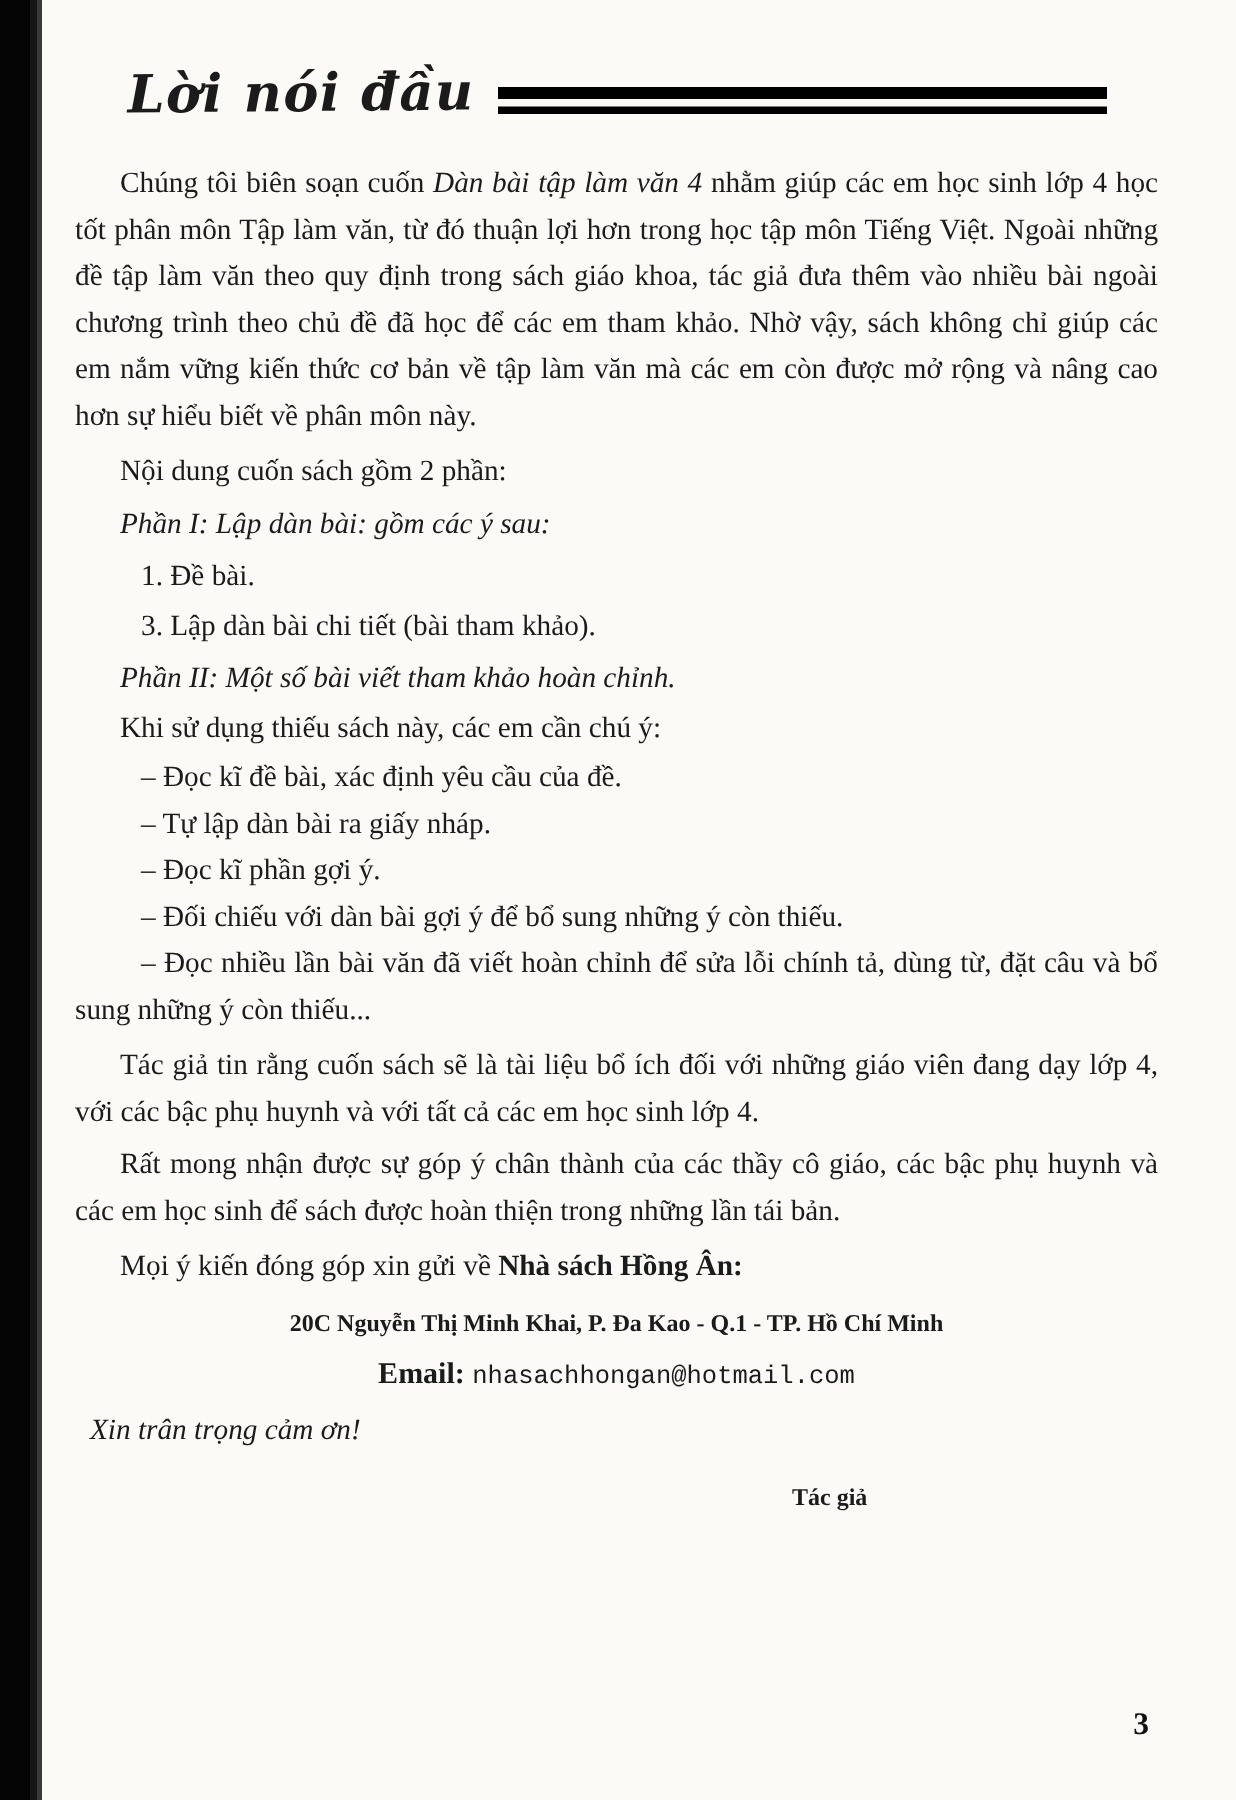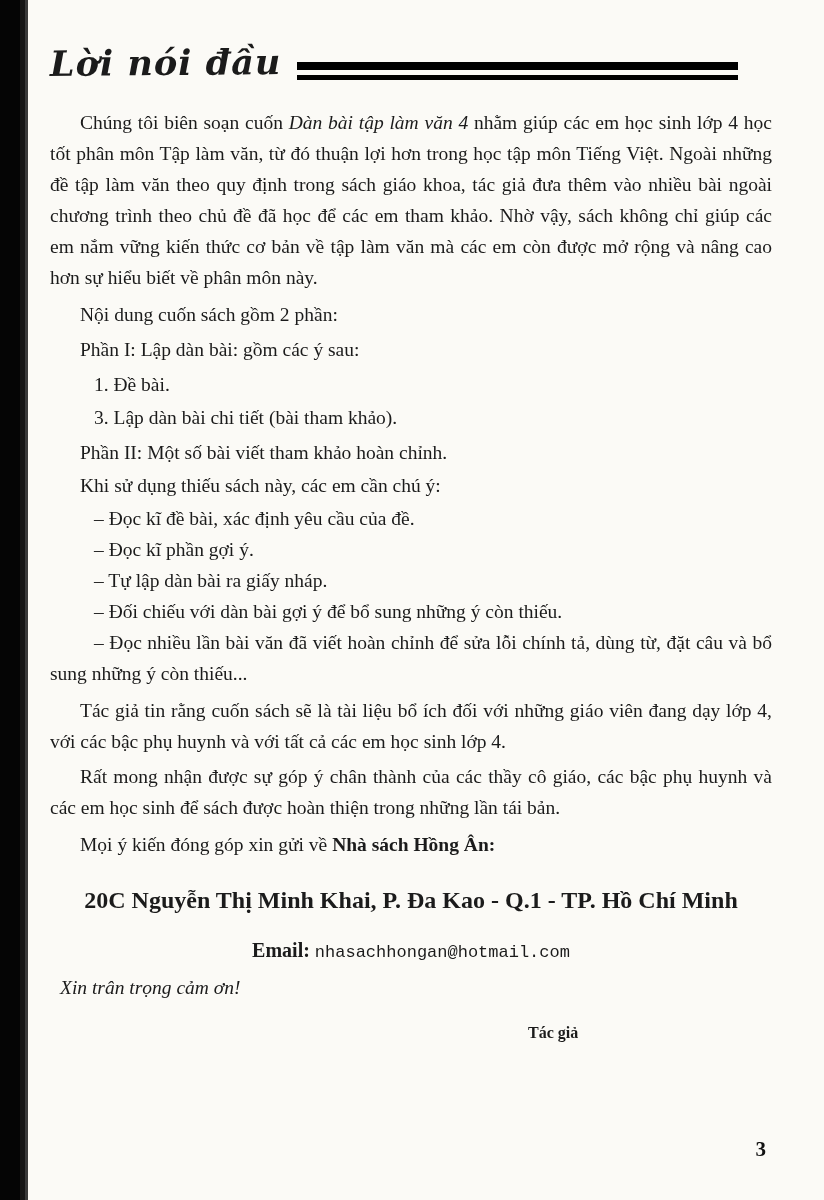--- a/index.html
+++ b/index.html
@@ -15,51 +15,51 @@
   .spine {
     position:absolute; left:0; top:0;
     width:28px; height:1200px;
     background:linear-gradient(90deg,#050505 0 20px,#161616 20px 25px,#3a3a3a 25px 28px);
   }
   .content {
     position:absolute;
     left:50px; top:42px;
     width:722px;
   }
-  .header { display:flex; align-items:center; margin-bottom:24px; }
+  .header { display:flex; align-items:flex-start; margin-bottom:24px;margin-left:35px; }
   .title {
     font-family:"DejaVu Serif",serif;
     font-style:italic; font-weight:bold;
     font-size:35px; letter-spacing:1px;
     white-space:nowrap;
     transform:rotate(-0.5deg);
   }
   .rules { flex:1; margin-left:16px; margin-right:34px; padding-top:16px; }
   .rule-thick { height:8px; background:#000; margin-bottom:5px; }
   .rule-thin  { height:5px; background:#000; }
 
   .para {
     margin:0;
     font-size:19.5px;
     line-height:31px;
     text-align:justify;
   }
   .indent { text-indent:30px; }
   .list   { text-indent:44px; }
-  .it     { }
+  .it     { font-style:italic; }
   .mt2 { margin-top:2px; }
   .mt4 { margin-top:4px; }
   .mt6 { margin-top:6px; }
 
   .address {
     text-align:center; text-indent:0;
-    font-weight:bold; font-size:24px;
-    margin-top:25px;
+    font-weight:bold; font-size:16px;
+    margin-top:7px;
   }
-  .email-line { text-align:center; text-indent:0; margin-top:19px; }
+  .email-line { text-align:center; text-indent:0; margin-top:3px; }
   .email-label { font-weight:bold; font-size:20px; }
   .email-addr  { font-family:"Liberation Mono","DejaVu Sans Mono",monospace; font-size:17px; }
   .thanks { text-align:left; text-indent:10px; font-style:italic; margin-top:4px; }
   .signature {
     font-weight:bold; font-size:16px;
     text-align:left; text-indent:478px;
     margin-top:14px;
   }
   .page-number {
     position:absolute; right:58px; bottom:38px;
@@ -92,22 +92,22 @@
     <p class="para indent it mt4">Phần I: Lập dàn bài: gồm các ý sau:</p>
 
     <p class="para list mt4">1. Đề bài.</p>
     <p class="para list mt2">3. Lập dàn bài chi tiết (bài tham khảo).</p>
 
     <p class="para indent it mt4">Phần II: Một số bài viết tham khảo hoàn chỉnh.</p>
 
     <p class="para indent mt2">Khi sử dụng thiếu sách này, các em cần chú ý:</p>
 
     <p class="para list mt2">– Đọc kĩ đề bài, xác định yêu cầu của đề.</p>
+    <p class="para list">– Tự lập dàn bài ra giấy nháp.</p>
     <p class="para list">– Đọc kĩ phần gợi ý.</p>
-    <p class="para list">– Tự lập dàn bài ra giấy nháp.</p>
     <p class="para list">– Đối chiếu với dàn bài gợi ý để bổ sung những ý còn thiếu.</p>
     <p class="para list">– Đọc nhiều lần bài văn đã viết hoàn chỉnh để sửa lỗi chính tả, dùng từ, đặt câu và bổ sung những ý còn thiếu...</p>
 
     <p class="para indent mt6">Tác giả tin rằng cuốn sách sẽ là tài liệu bổ ích đối với những giáo viên đang dạy lớp 4, với các bậc phụ huynh và với tất cả các em học sinh lớp 4.</p>
 
     <p class="para indent mt4">Rất mong nhận được sự góp ý chân thành của các thầy cô giáo, các bậc phụ huynh và các em học sinh để sách được hoàn thiện trong những lần tái bản.</p>
 
     <p class="para indent mt6"><span>Mọi ý kiến đóng góp xin gửi về </span><b>Nhà sách Hồng Ân:</b></p>
 
     <p class="para address">20C Nguyễn Thị Minh Khai, P. Đa Kao - Q.1 - TP. Hồ Chí Minh</p>

